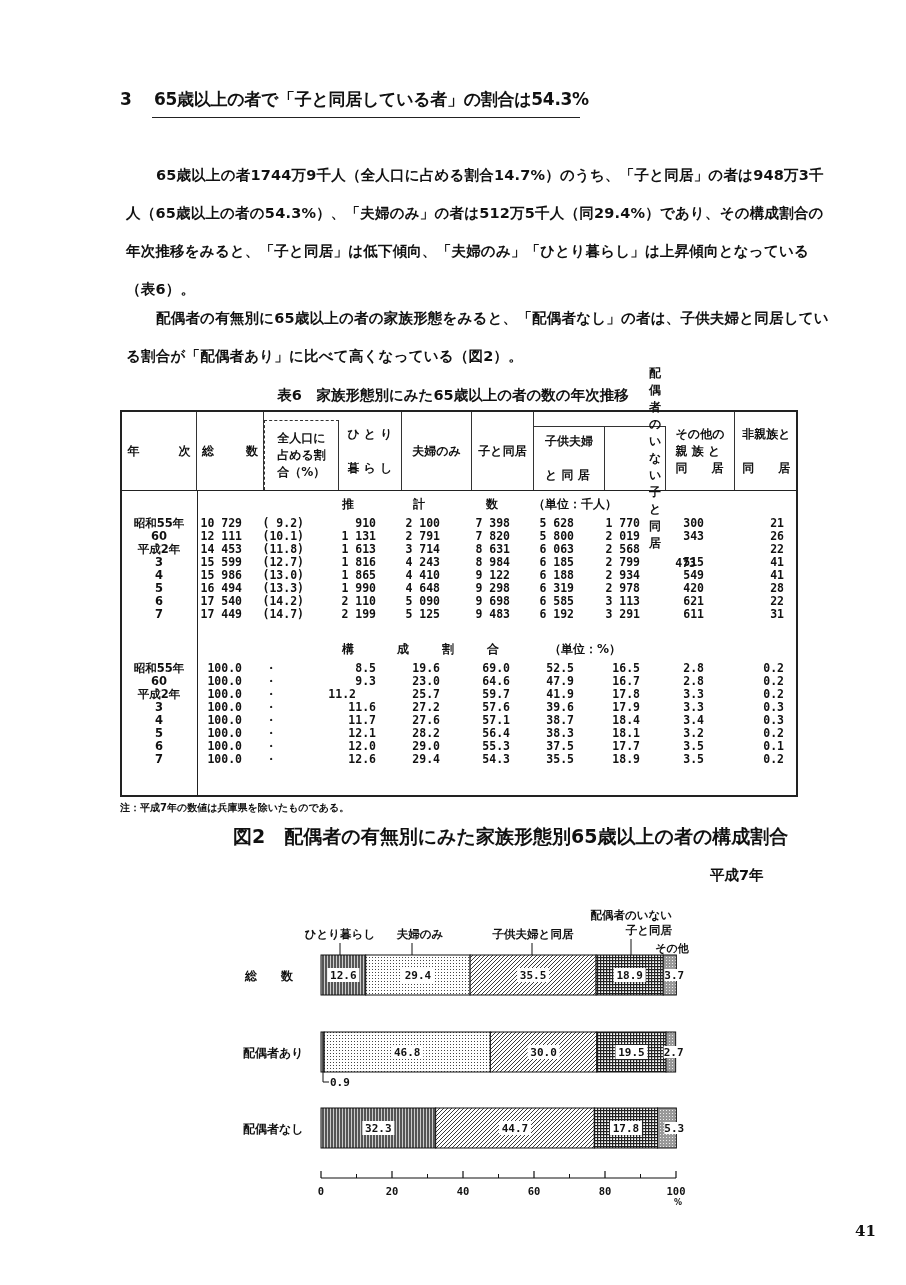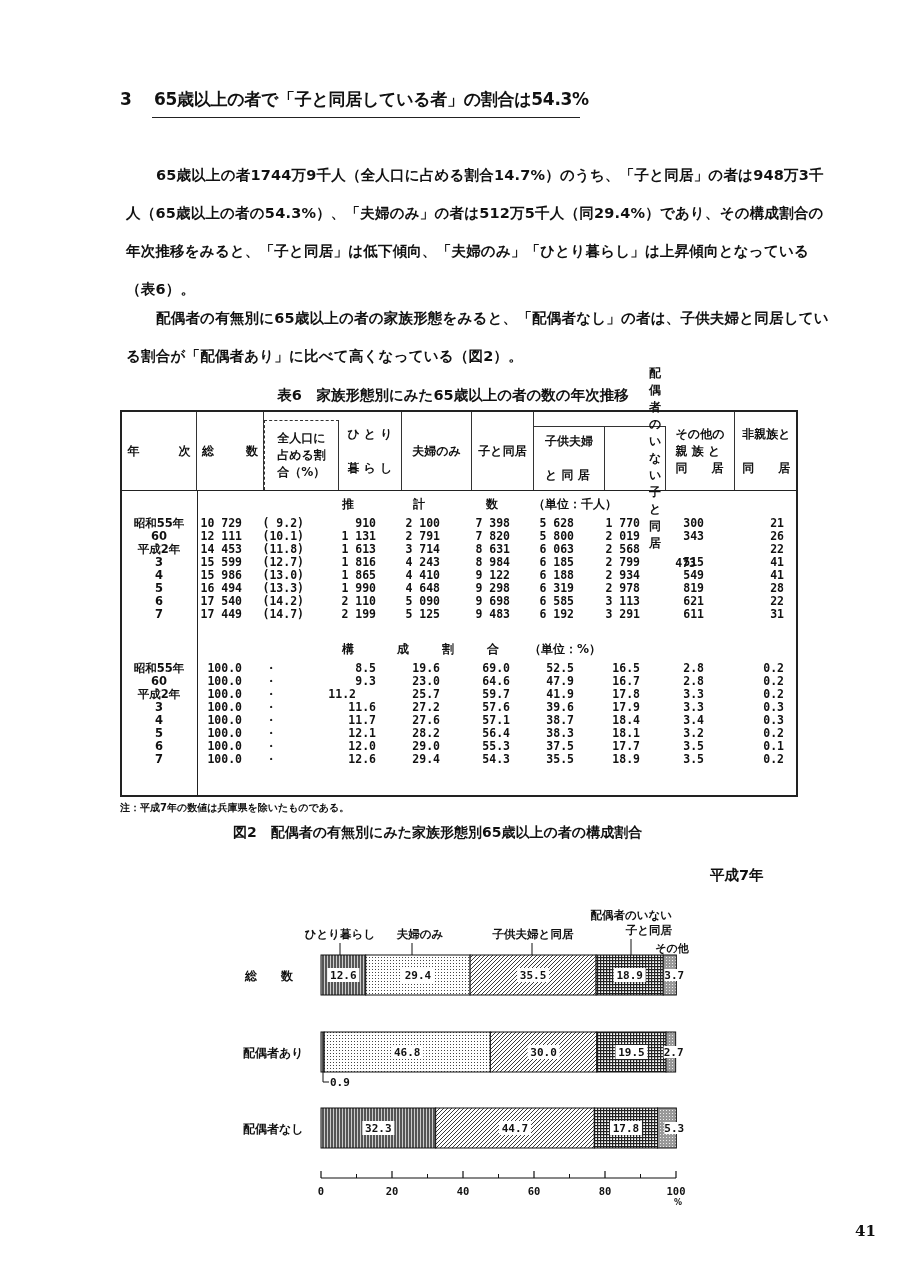--- a/index.html
+++ b/index.html
@@ -22,21 +22,21 @@
   .hcell.dashed{border-left:1px dashed #333;border-top:1px dashed #333;}
   #thead-rule{position:absolute;left:0;right:0;top:78px;border-top:1.5px solid #222;}
   #yearcol-rule{position:absolute;left:75px;top:78px;bottom:0;border-left:1.5px solid #222;}
   .group-label{position:absolute;left:75px;right:0;font-size:12px;font-weight:bold;height:16px;}
   .group-label span{position:absolute;top:0;}
   .trow{position:absolute;left:0;right:0;height:13px;font-size:11.5px;font-family:"DejaVu Sans Mono","Liberation Mono",monospace;font-weight:bold;}
   .trow span{position:absolute;top:0;text-align:right;white-space:pre;}
   .trow .yr{left:4px;width:66px;text-align:center;font-family:"DejaVu Sans","Liberation Sans",sans-serif;font-size:11.5px;}
   #note{left:120px;top:801px;font-size:10px;font-weight:bold;}
 
-  #fig-title{left:233px;top:824px;font-size:14px;font-weight:bold;}
+  #fig-title{left:233px;top:824px;font-size:19px;font-weight:bold;}
   #fig-year{left:710px;top:866px;font-size:14.5px;font-weight:bold;}
 
   #chart{left:0;top:0;width:906px;height:1285px;}
   #page-number{left:855px;top:1222px;font-size:15px;font-family:"DejaVu Serif","Liberation Serif",serif;font-weight:bold;}
 </style>
 </head>
 <body>
 
 <div id="heading" class="abs">
   <span class="num">3</span><span>65歳以上の者で「子と同居している者」の割合は54.3%</span>
@@ -189,21 +189,21 @@
       </div>
       <div class="trow" style="top: 169px;">
         <span class="yr">5</span>
         <span style="right: 554px;">16 494</span>
         <span style="right: 492px;">(13.3)</span>
         <span style="right: 420px;">1 990</span>
         <span style="right: 356px;">4 648</span>
         <span style="right: 286px;">9 298</span>
         <span style="right: 222px;">6 319</span>
         <span style="right: 156px;">2 978</span>
-        <span style="right: 92px;">819</span>
+        <span style="right: 92px;">420</span>
         <span style="right: 12px;">28</span>
       </div>
       <div class="trow" style="top: 182px;">
         <span class="yr">6</span>
         <span style="right: 554px;">17 540</span>
         <span style="right: 492px;">(14.2)</span>
         <span style="right: 420px;">2 110</span>
         <span style="right: 356px;">5 090</span>
         <span style="right: 286px;">9 698</span>
         <span style="right: 222px;">6 585</span>
@@ -221,21 +221,21 @@
         <span style="right: 222px;">6 192</span>
         <span style="right: 156px;">3 291</span>
         <span style="right: 92px;">611</span>
         <span style="right: 12px;">31</span>
       </div>
       <div class="group-label" style="top: 229px;">
         <span style="left: 145px;">構</span>
         <span style="left: 200px;">成</span>
         <span style="left: 245px;">割</span>
         <span style="left: 290px;">合</span>
-        <span style="left: 332px;">（単位：%）</span>
+        <span style="left: 352px;">（単位：%）</span>
       </div>
       <div class="trow" style="top: 249px;">
         <span class="yr">昭和55年</span>
         <span style="right: 554px;">100.0</span>
         <span style="left: 142px; width: 14px; text-align: center;">・</span>
         <span style="right: 420px;">8.5</span>
         <span style="right: 356px;">19.6</span>
         <span style="right: 286px;">69.0</span>
         <span style="right: 222px;">52.5</span>
         <span style="right: 156px;">16.5</span>

